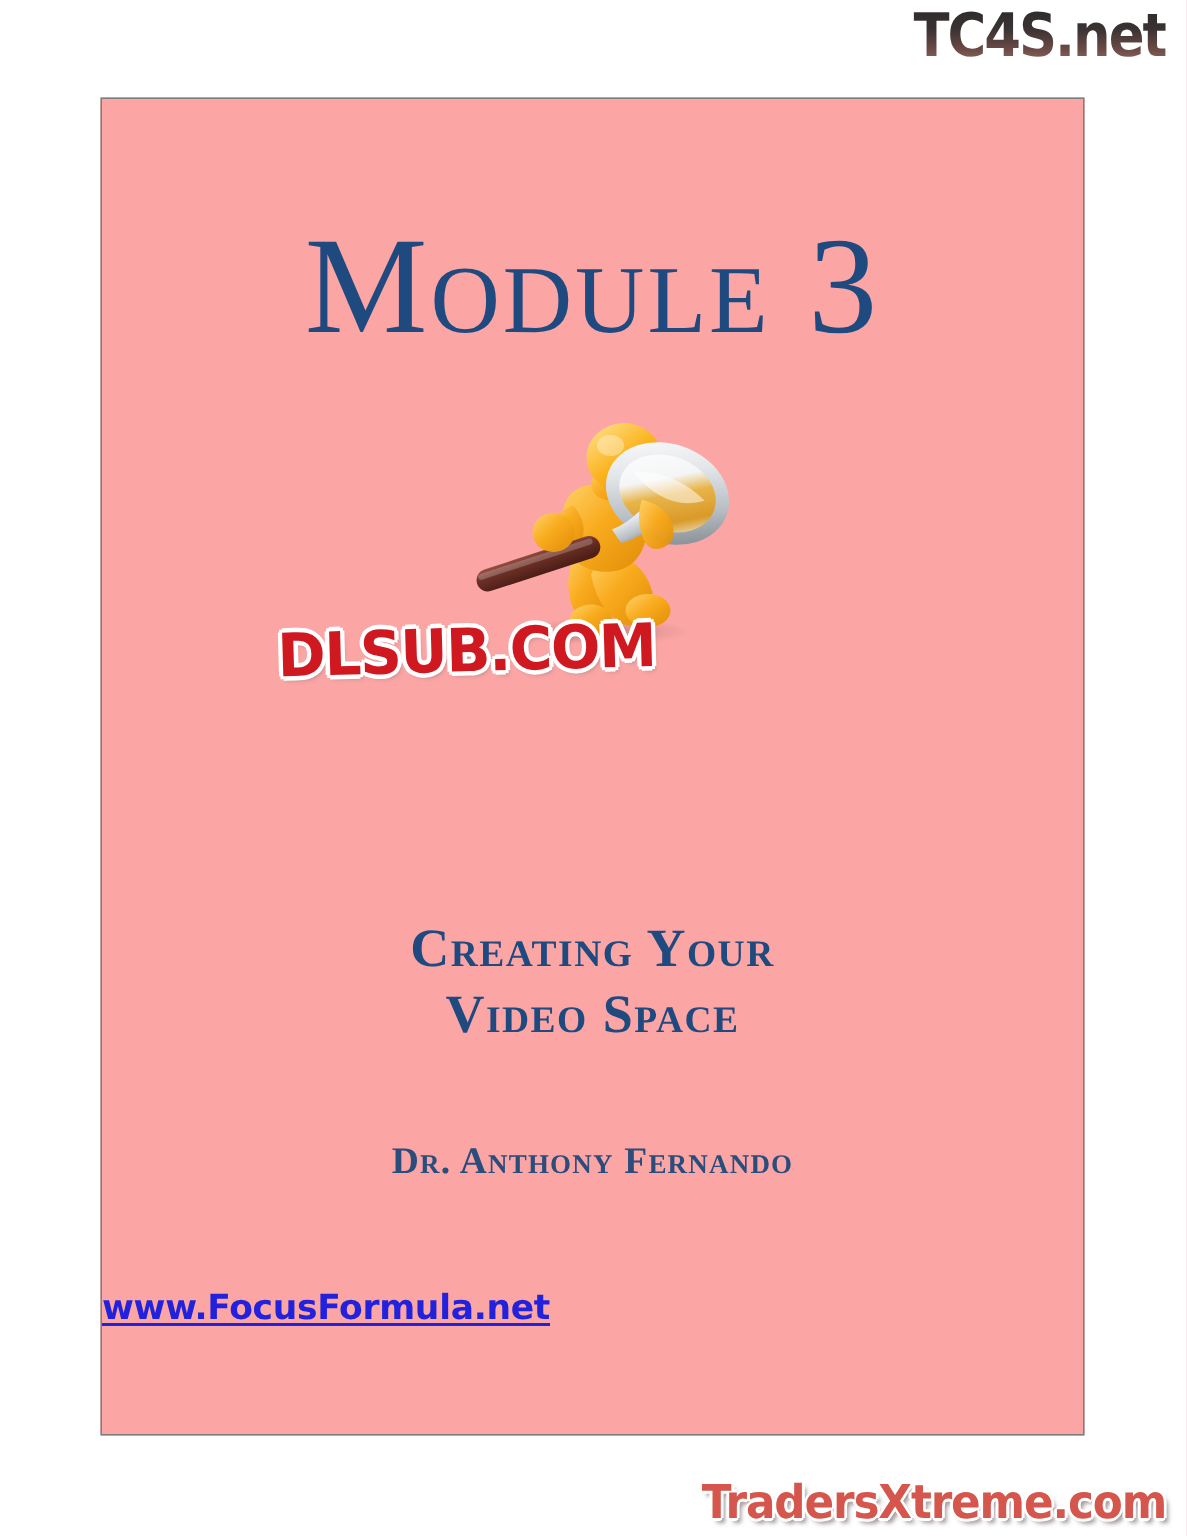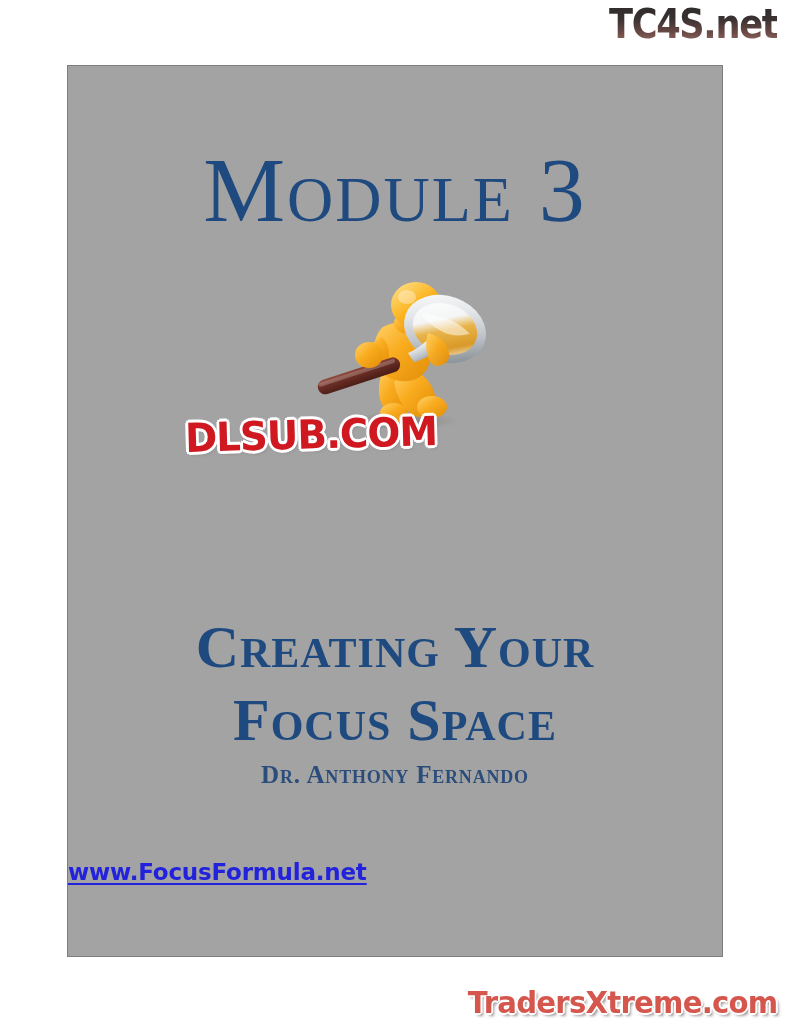--- a/index.html
+++ b/index.html
@@ -61,21 +61,21 @@
   }
 
   
   .page-sheet {
     position: absolute;
     left: 67px;
     top: 65px;
     width: 656px;
     height: 892px;
     border: 1px solid #7d7d7d;
-    background: #a3a3a3;
+    background: #fca5a5;
     box-sizing: border-box;
   }
 
   
   .doc-title {
     position: absolute;
     left: 0;
     right: 0;
     top: 78px;
     text-align: center;
@@ -142,21 +142,21 @@
   
   .doc-subtitle {
     position: absolute;
     left: 0;
     right: 0;
     top: 545px;
     text-align: center;
     color: #1f4a7f;
     font-family: "Liberation Serif", serif;
     font-weight: bold;
-    font-size: 60px;
+    font-size: 36px;
     font-variant: small-caps;
     letter-spacing: 1px;
     line-height: 1.22;
   }
   .doc-subtitle span { display: block; }
 
   
   .doc-author {
     position: absolute;
     left: 0;
@@ -270,21 +270,21 @@
 
       <path d="M118 82 q10 -4 18 -12 l10 9 q-12 10 -22 12 z" fill="url(#gRim)"></path>
 
       <path d="M138 62 q16 4 20 16 q4 12 -6 16 q-10 4 -14 -8 q-4 -12 0 -24 z" fill="url(#gBody)" opacity="0.95"></path>
     </svg>
   </div>
 
 
   <div class="doc-subtitle">
     <span>Creating Your</span>
-    <span>Focus Space</span>
+    <span>Video Space</span>
   </div>
 
   <div class="doc-author">Dr. Anthony Fernando</div>
 
   <div class="doc-link">
     <a href="#">www.FocusFormula.net</a>
   </div>
 </div>
 
 <div class="wm-overlay">DLSUB.COM</div>

